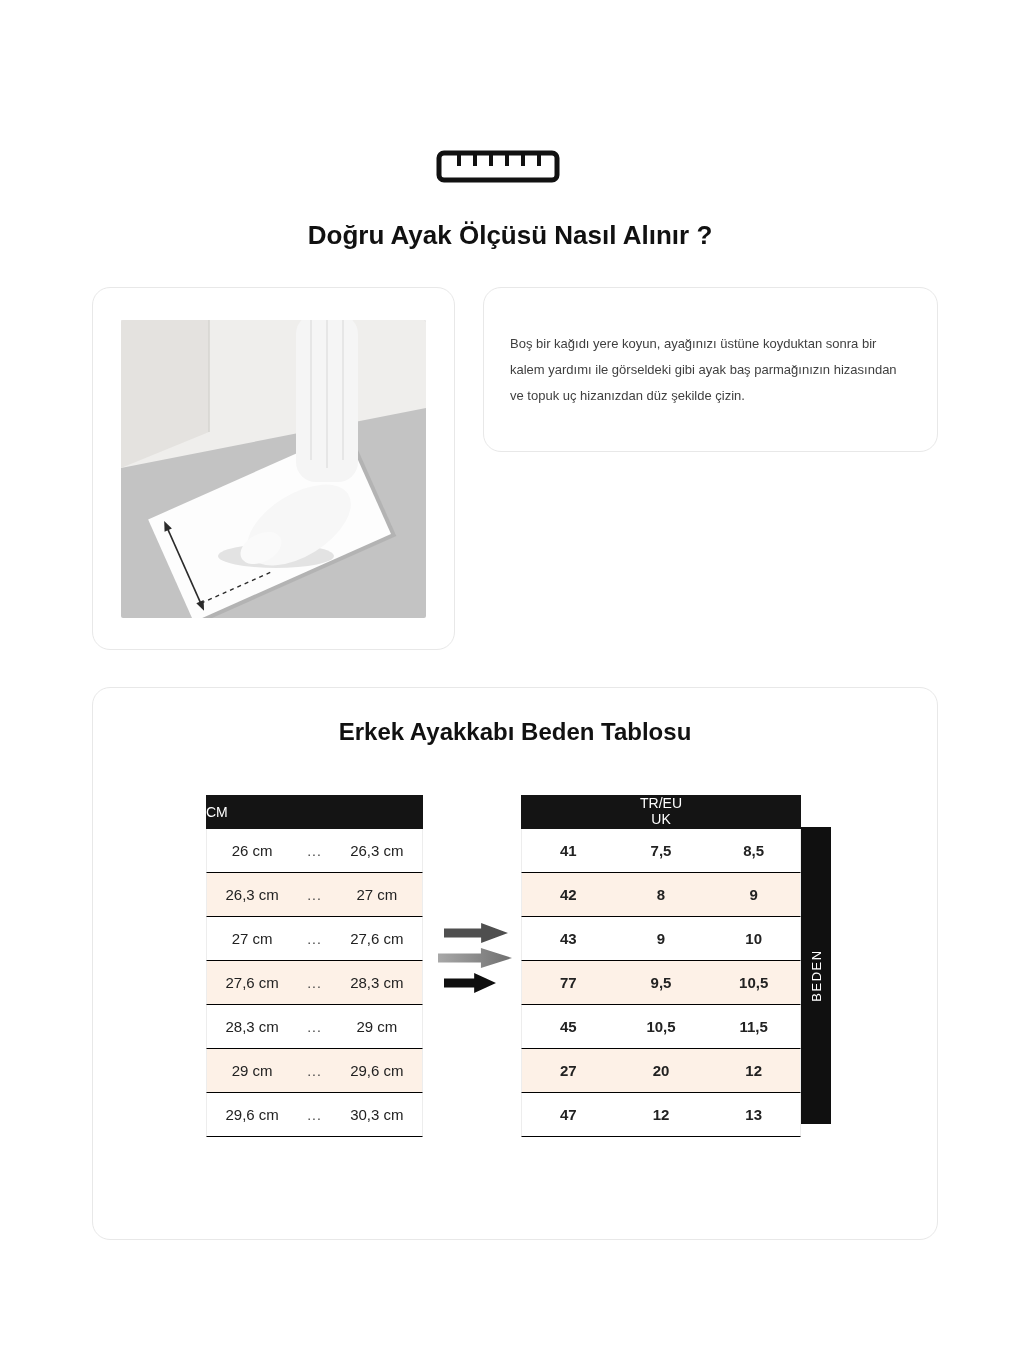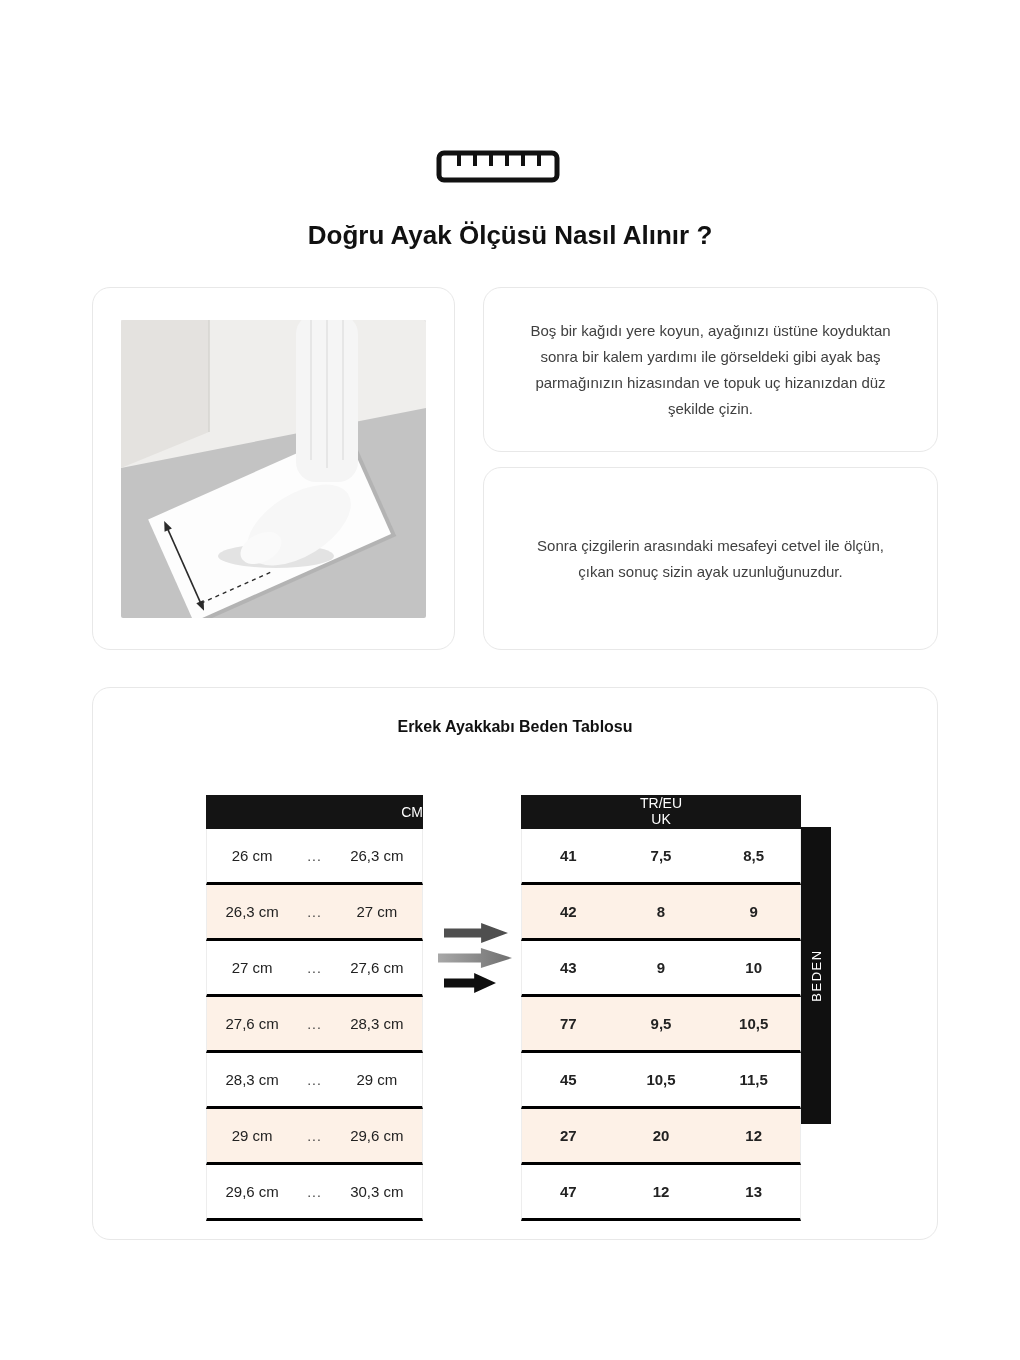--- a/index.html
+++ b/index.html
@@ -18,37 +18,37 @@
     font-size:26px;font-weight:bold;color:#111;}
 
   .card{position:absolute;background:#fff;border:1px solid var(--card-border);border-radius:18px;box-sizing:border-box;}
 
   .image-card{left:92px;top:287px;width:363px;height:363px;}
   .photo{position:absolute;left:28px;top:32px;width:305px;height:298px;border-radius:2px;overflow:hidden;}
   .photo svg{display:block;width:100%;height:100%;}
 
   .text-card-1{left:483px;top:287px;width:455px;height:165px;display:flex;align-items:center;}
   .text-card-2{left:483px;top:467px;width:455px;height:183px;display:flex;align-items:center;}
-  .instr{margin:8px;padding:0 26px;font-size:15px;line-height:26px;color:var(--text);text-align:center;}
+  .instr{margin:0;padding:0 26px;font-size:13px;line-height:26px;color:var(--text);}
 
   .table-card{left:92px;top:687px;width:846px;height:553px;}
   .table-title{position:absolute;left:0;top:30px;width:100%;margin:0;text-align:center;
-    font-size:16px;font-weight:bold;color:#111;}
+    font-size:24px;font-weight:bold;color:#111;}
 
   .tbl{position:absolute;box-sizing:border-box;}
   .cm-tbl{left:113px;top:107px;width:217px;}
   .sz-tbl{left:428px;top:107px;width:280px;}
 
   .t-header{height:34px;background:var(--header-bg);color:#fff;display:grid;align-items:center;
     font-size:14px;}
-  .t-header.one{grid-template-columns:1fr;text-align:right;}
+  .t-header.one{grid-template-columns:1fr;text-align:left;}
   .t-header.three{grid-template-columns:1fr;text-align:center;}
 
-  .t-row{height:56px;display:grid;align-items:center;text-align:center;font-size:15px;color:#222;
-    border-bottom:3px solid #000000;border-left:1px solid #ededed;border-right:1px solid #ededed;
+  .t-row{height:44px;display:grid;align-items:center;text-align:center;font-size:15px;color:#222;
+    border-bottom:1px solid #000000;border-left:1px solid #ededed;border-right:1px solid #ededed;
     background:#fff;box-sizing:border-box;}
   .t-row:nth-child(odd){background:var(--row-alt-bg);}
   .t-row.cm{grid-template-columns:42% 16% 42%;}
   .t-row.three{grid-template-columns:1fr 1fr 1fr;font-weight:bold;}
   .c-dots{color:#444;font-size:14px;letter-spacing:1px;}
 
   .beden-bar{position:absolute;left:708px;top:139px;width:30px;height:297px;background:#101010;
     display:flex;align-items:center;justify-content:center;}
   .beden-bar span{transform:rotate(-90deg);color:#fff;font-size:13px;letter-spacing:1.5px;white-space:nowrap;}
 
@@ -108,23 +108,20 @@
         <ellipse cx="178" cy="205" rx="58" ry="31" transform="rotate(-32 178 205)" fill="#f7f7f7"></ellipse>
         <ellipse cx="140" cy="228" rx="22" ry="14" transform="rotate(-28 140 228)" fill="#fafafa"></ellipse>
       </svg>
     </div>
   </div>
 
   <div class="card text-card-1">
     <p class="instr">Boş bir kağıdı yere koyun, ayağınızı üstüne koyduktan sonra bir kalem yardımı ile görseldeki gibi ayak baş parmağınızın hizasından ve topuk uç hizanızdan düz şekilde çizin.</p>
   </div>
 
-  <div class="card text-card-2">
-    <p class="instr">Sonra çizgilerin arasındaki mesafeyi cetvel ile ölçün, çıkan sonuç sizin ayak uzunluğunuzdur.</p>
-  </div>
 
   <div class="card table-card">
     <h2 class="table-title">Erkek Ayakkabı Beden Tablosu</h2>
 
     <div class="tbl cm-tbl">
       <div class="t-header one">
         <span>CM</span>
       </div>
       <div class="t-row cm">
         <span>26 cm</span>

